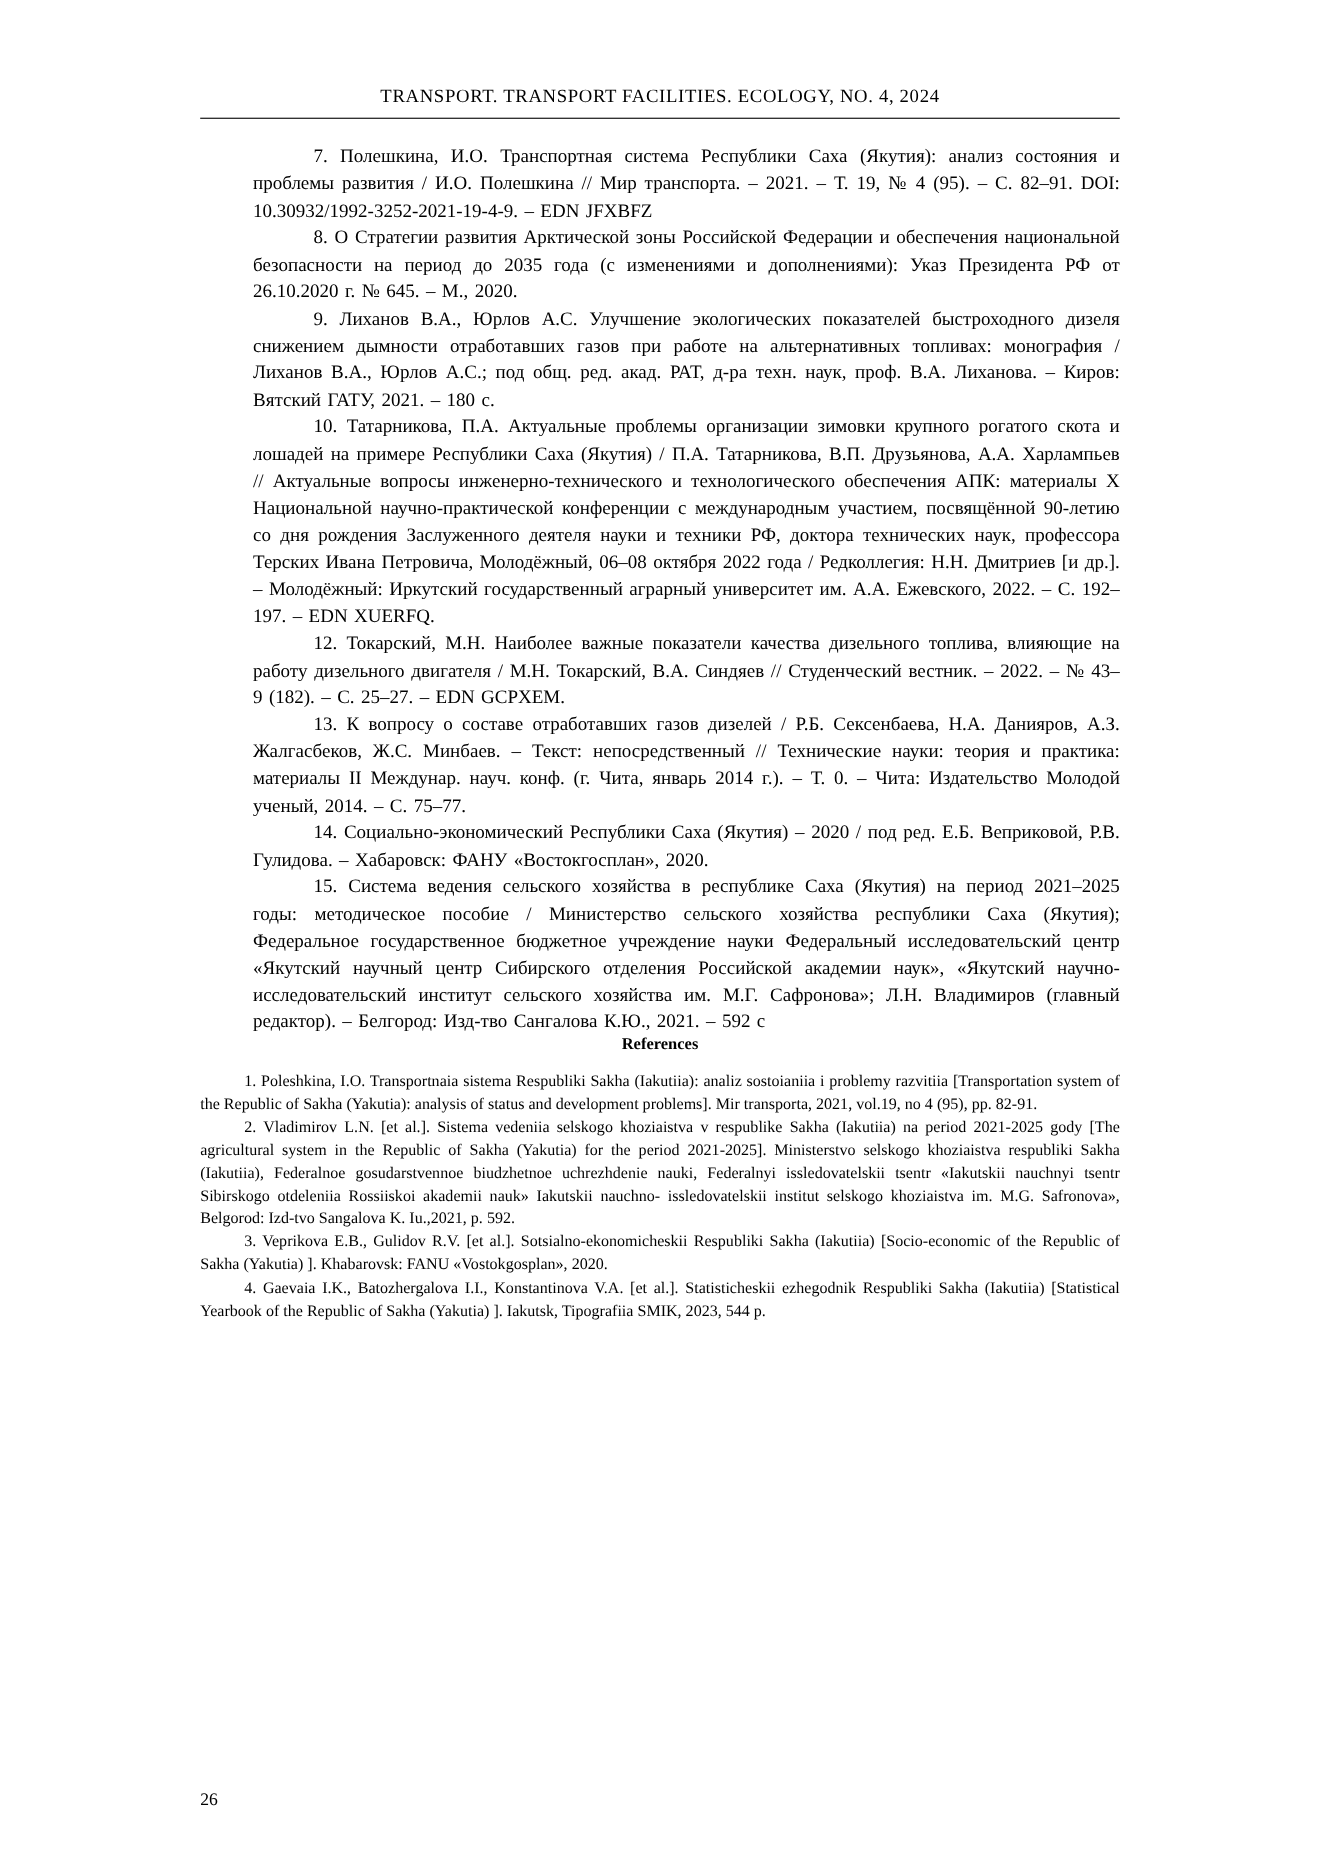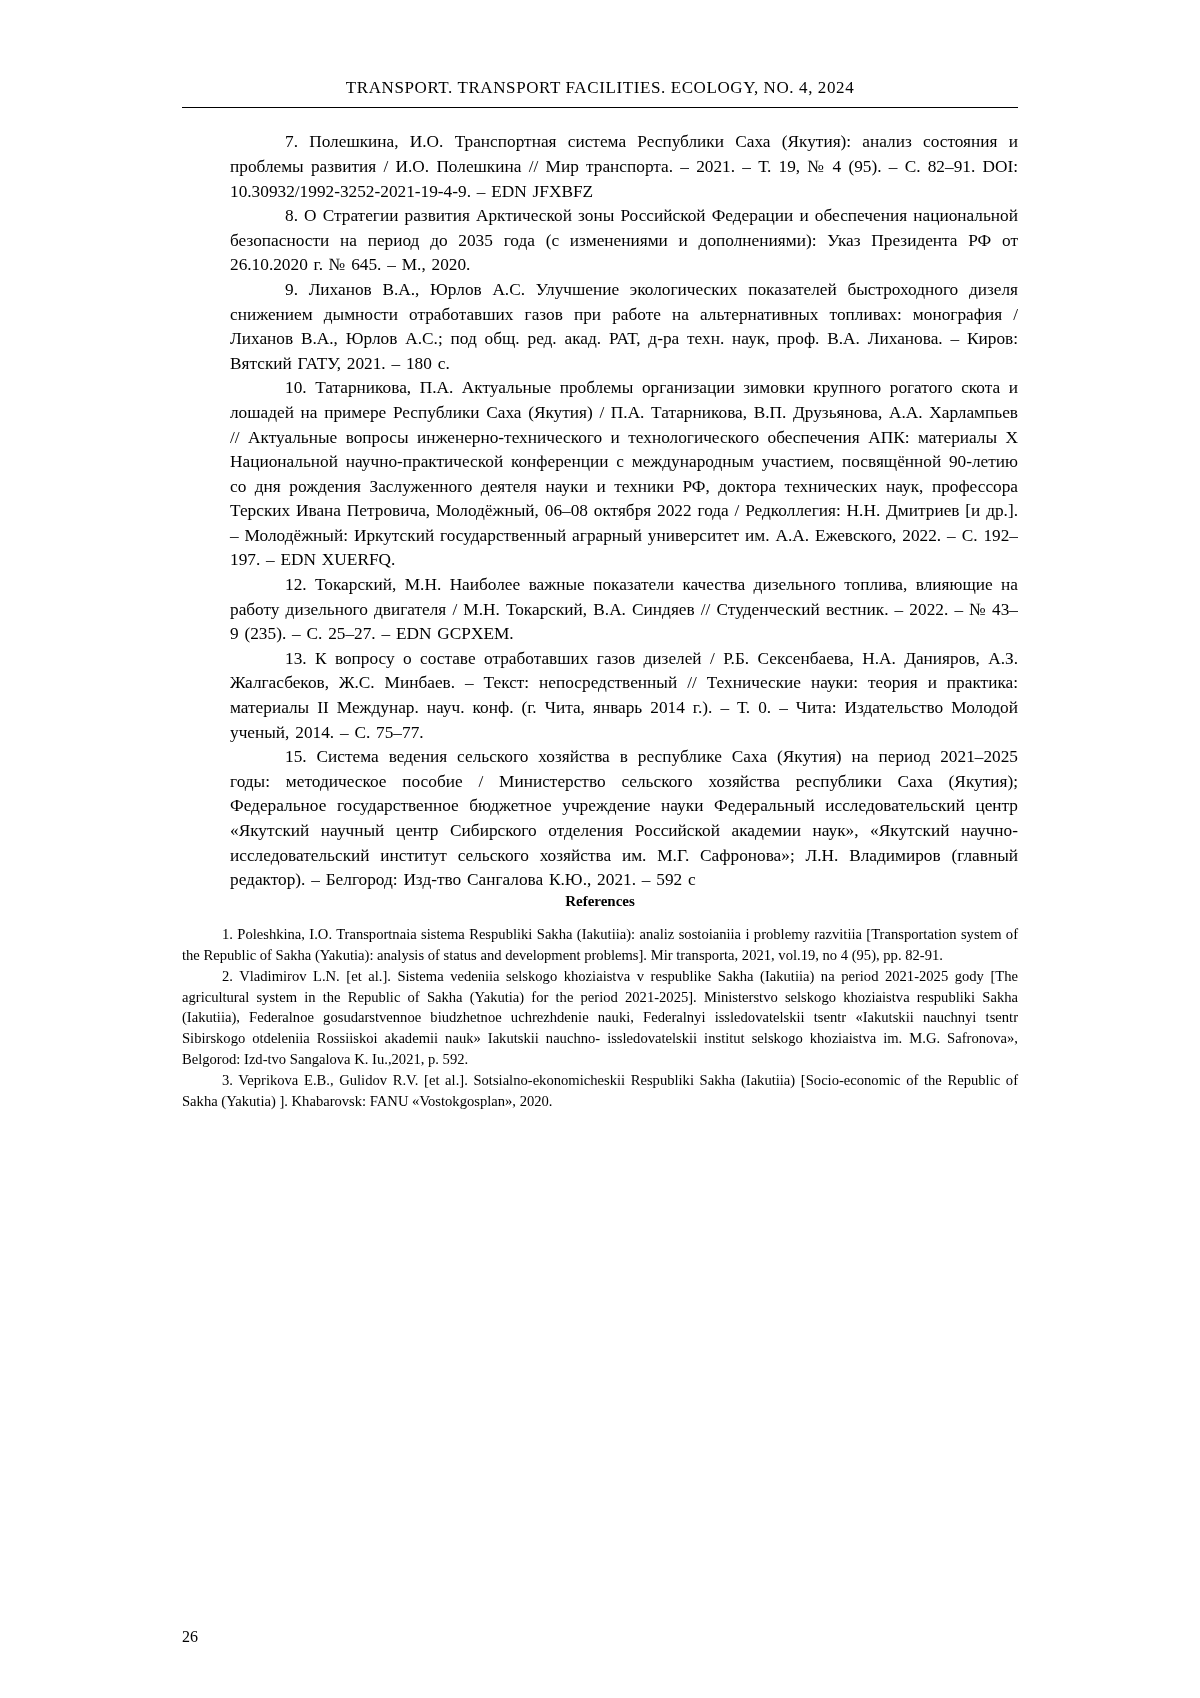--- a/index.html
+++ b/index.html
@@ -68,29 +68,31 @@
     <div class="header">
       <div class="header-title">TRANSPORT. TRANSPORT FACILITIES. ECOLOGY, NO. 4, 2024</div>
       <div class="header-rule"></div>
     </div>
 
     <div class="body-text">
       <p class="ref-ru">7.  Полешкина, И.О. Транспортная система Республики Саха (Якутия): анализ состояния и проблемы развития / И.О. Полешкина // Мир транспорта. – 2021. – Т. 19, № 4 (95). – С. 82–91. DOI: 10.30932/1992-3252-2021-19-4-9. – EDN JFXBFZ</p>
       <p class="ref-ru">8.  О Стратегии развития Арктической зоны Российской Федерации и обеспечения национальной безопасности на период до 2035 года (с изменениями и дополнениями): Указ Президента РФ от 26.10.2020 г. № 645. – М., 2020.</p>
       <p class="ref-ru">9.  Лиханов В.А., Юрлов А.С. Улучшение экологических показателей быстроходного дизеля снижением дымности отработавших газов при работе на альтернативных топливах: монография / Лиханов В.А., Юрлов А.С.; под общ. ред. акад. РАТ, д-ра техн. наук, проф. В.А. Лиханова. – Киров: Вятский ГАТУ, 2021. – 180 с.</p>
       <p class="ref-ru">10.  Татарникова, П.А. Актуальные проблемы организации зимовки крупного рогатого скота и лошадей на примере Республики Саха (Якутия) / П.А. Татарникова, В.П. Друзьянова, А.А. Харлампьев // Актуальные вопросы инженерно-технического и технологического обеспечения АПК: материалы X Национальной научно-практической конференции с международным участием, посвящённой 90-летию со дня рождения Заслуженного деятеля науки и техники РФ, доктора технических наук, профессора Терских Ивана Петровича, Молодёжный, 06–08 октября 2022 года / Редколлегия: Н.Н. Дмитриев [и др.]. – Молодёжный: Иркутский государственный аграрный университет им. А.А. Ежевского, 2022. – С. 192–197. – EDN XUERFQ.</p>
-      <p class="ref-ru">12.  Токарский, М.Н. Наиболее важные показатели качества дизельного топлива, влияющие на работу дизельного двигателя / М.Н. Токарский, В.А. Синдяев // Студенческий вестник. – 2022. – № 43–9 (235). – С. 25–27. – EDN GCPXEM.</p>
+      <p class="ref-ru">12.  Токарский, М.Н. Наиболее важные показатели качества дизельного топлива, влияющие на работу дизельного двигателя / М.Н. Токарский, В.А. Синдяев // Студенческий вестник. – 2022. – № 43–9 (182). – С. 25–27. – EDN GCPXEM.</p>
       <p class="ref-ru">13.  К вопросу о составе отработавших газов дизелей / Р.Б. Сексенбаева, Н.А. Данияров, А.З. Жалгасбеков, Ж.С. Минбаев. – Текст: непосредственный // Технические науки: теория и практика: материалы II Междунар. науч. конф. (г. Чита, январь 2014 г.). – Т. 0. – Чита: Издательство Молодой ученый, 2014. – С. 75–77.</p>
+      <p class="ref-ru">14.  Социально-экономический Республики Саха (Якутия) – 2020 / под ред. Е.Б. Веприковой, Р.В. Гулидова. – Хабаровск: ФАНУ «Востокгосплан», 2020.</p>
       <p class="ref-ru">15.  Система ведения сельского хозяйства в республике Саха (Якутия) на период 2021–2025 годы: методическое пособие / Министерство сельского хозяйства республики Саха (Якутия); Федеральное государственное бюджетное учреждение науки Федеральный исследовательский центр «Якутский научный центр Сибирского отделения Российской академии наук», «Якутский научно-исследовательский институт сельского хозяйства им. М.Г. Сафронова»; Л.Н. Владимиров (главный редактор). – Белгород: Изд-тво Сангалова К.Ю., 2021. – 592 с</p>
     </div>
 
     <div class="references-heading">References</div>
 
     <div class="refs-en">
       <p class="ref-en">1.  Poleshkina, I.O. Transportnaia sistema Respubliki Sakha (Iakutiia): analiz sostoianiia i problemy razvitiia [Transportation system of the Republic of Sakha (Yakutia): analysis of status and development problems]. Mir transporta, 2021, vol.19, no 4 (95), pp. 82-91.</p>
       <p class="ref-en">2.  Vladimirov L.N. [et al.]. Sistema vedeniia selskogo khoziaistva v respublike Sakha (Iakutiia) na period 2021-2025 gody [The agricultural system in the Republic of Sakha (Yakutia) for the period 2021-2025]. Ministerstvo selskogo khoziaistva respubliki Sakha (Iakutiia), Federalnoe gosudarstvennoe biudzhetnoe uchrezhdenie nauki, Federalnyi issledovatelskii tsentr «Iakutskii nauchnyi tsentr Sibirskogo otdeleniia Rossiiskoi akademii nauk» Iakutskii nauchno- issledovatelskii institut selskogo khoziaistva im. M.G. Safronova», Belgorod: Izd-tvo Sangalova K. Iu.,2021, p. 592.</p>
       <p class="ref-en">3.  Veprikova E.B., Gulidov R.V. [et al.]. Sotsialno-ekonomicheskii Respubliki Sakha (Iakutiia) [Socio-economic of the Republic of Sakha (Yakutia) ]. Khabarovsk: FANU «Vostokgosplan», 2020.</p>
+      <p class="ref-en">4.  Gaevaia I.K., Batozhergalova I.I., Konstantinova V.A. [et al.]. Statisticheskii ezhegodnik Respubliki Sakha (Iakutiia) [Statistical Yearbook of the Republic of Sakha (Yakutia) ]. Iakutsk, Tipografiia SMIK, 2023, 544 p.</p>
     </div>
 
   </div>
 
   <div class="page-number">26</div>
 </div>
 
 </body></html>

